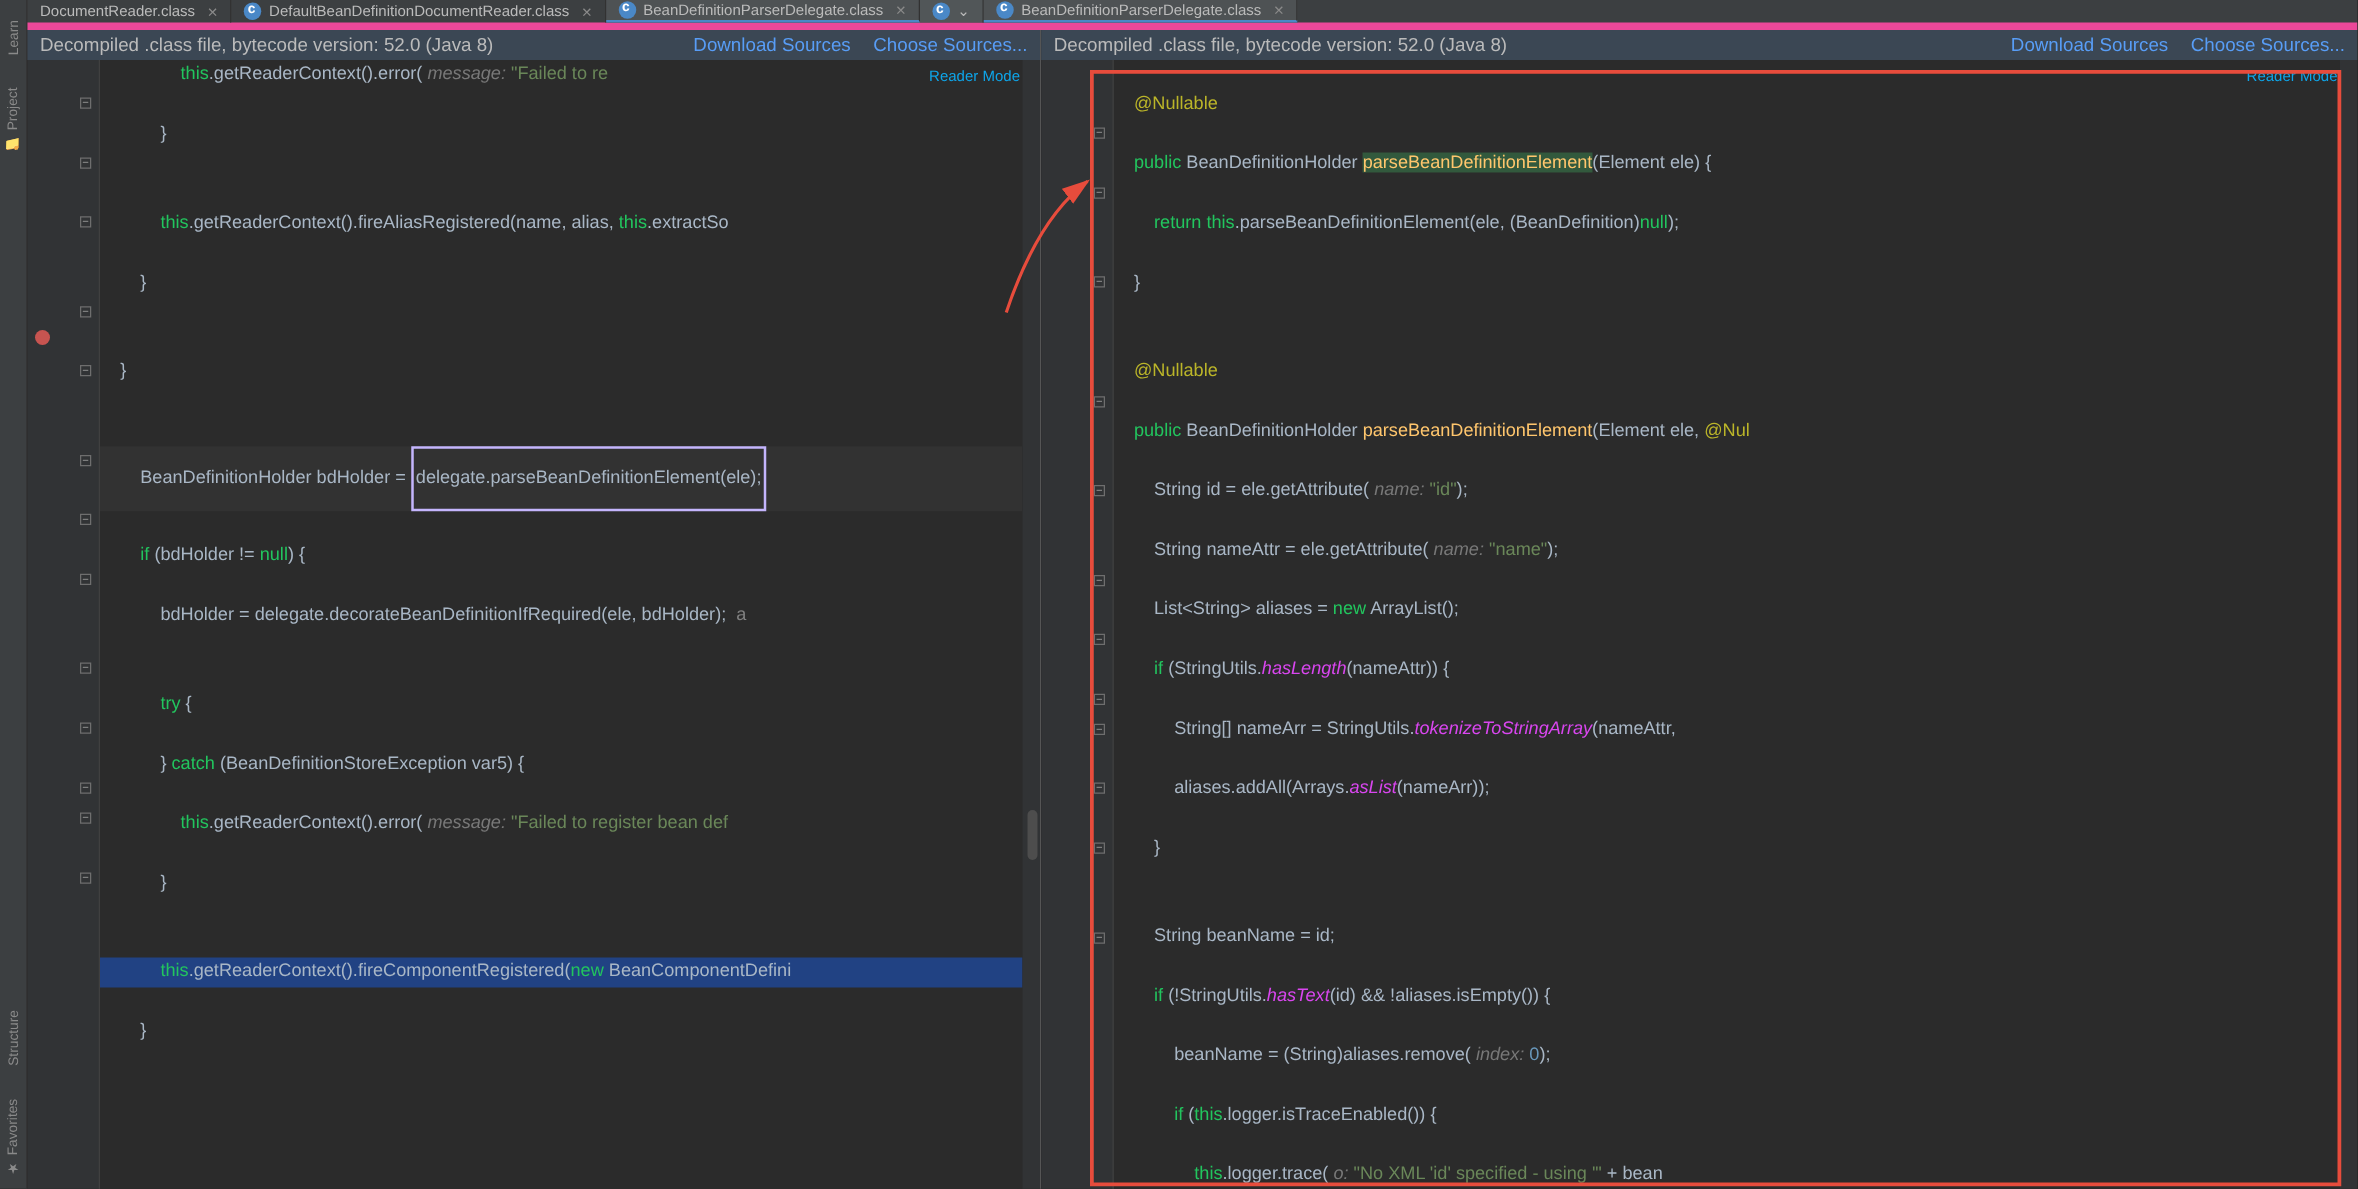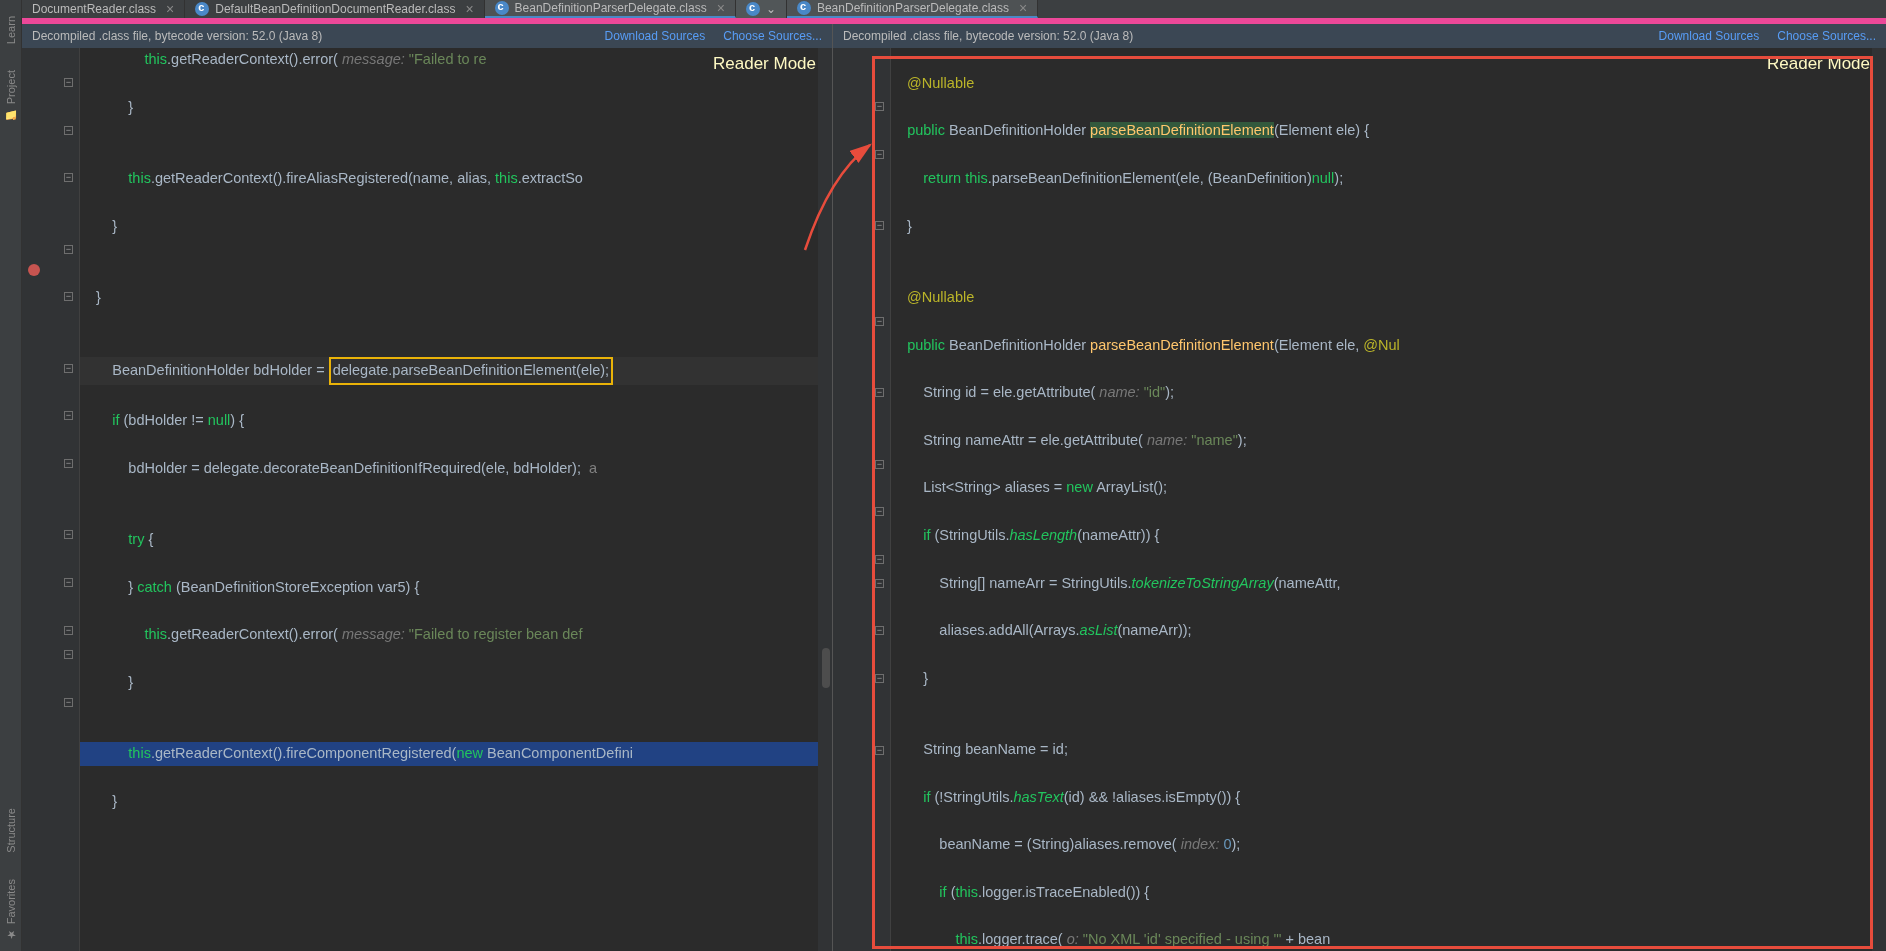--- a/index.html
+++ b/index.html
@@ -12,40 +12,40 @@
 .tab{display:flex;align-items:center;gap:6px;padding:0 10px;border-right:1px solid #323232;color:#bbb;font-size:12px;cursor:pointer;white-space:nowrap}
 .tab.active{background:#4e5254;border-bottom:2px solid #4a88c7}
 .more-tabs{background:#515658}
 .tab-icon{width:14px;height:14px;position:relative}
 .tab-icon::before{content:"";position:absolute;width:14px;height:14px;border-radius:50%;background:#4a88c7}
 .tab-icon::after{content:"c";position:absolute;left:3px;top:-1px;font-size:11px;color:#fff;font-weight:bold}
 .close-x{color:#8a8a8a;font-size:14px;margin-left:4px}
 .split{flex:1;display:flex}
 .pane{flex:1;display:flex;flex-direction:column;min-width:0;position:relative}
 .pane.left{flex:0 0 811px;border-right:1px solid #555}
-.info-bar{height:24px;background:#3b4754;display:flex;align-items:center;padding:0 10px;font-size:12px;color:#bbb}
+.info-bar{height:24px;background:#3b4754;display:flex;align-items:center;padding:0 10px;font-size:15px;color:#bbb}
 .info-bar .links{margin-left:auto;display:flex;gap:18px}
 .info-bar .link{color:#589df6;cursor:pointer}
-.reader-mode{position:absolute;top:30px;right:16px;color:#fef9c3;font-size:17px;z-index:5}
+.reader-mode{position:absolute;top:30px;right:16px;color:#0ea5e9;font-size:12px;z-index:5}
 .code-wrap{flex:1;display:flex;overflow:hidden;position:relative;background:#2b2b2b}
 .gutter{width:58px;background:#313335;border-right:1px solid #404040;position:relative;flex-shrink:0}
 .gutter-right{width:14px;background:#313335;flex-shrink:0}
 .code{flex:1;font-family:Consolas,'Courier New',monospace;font-size:14.5px;line-height:23.8px;white-space:pre;padding-top:0;overflow:hidden;position:relative}
 .k{color:#22c55e}
 .s{color:#6a8759}
 .c{color:#808080}
 .m{color:#ffc66d}
-.mi{color:#22c55e;font-style:italic}
+.mi{color:#d946ef;font-style:italic}
 .n{color:#6897bb}
 .p{color:#787878;font-style:italic}
 .a{color:#bbb529}
 .u{text-decoration-style:solid;text-underline-offset:2px}
 .hl-line{background:#323232}
 .hl-sel{background:#214283}
-.red-box{border:2px solid #eab308;display:inline-block;padding:0 2px}
+.red-box{border:2px solid #c4b5fd;display:inline-block;padding:12px 2px}
 .breakpoint{position:absolute;left:6px;width:12px;height:12px;border-radius:50%;background:#c75450}
 .fold{position:absolute;left:42px;width:9px;height:9px;border:1px solid #6e6e6e;color:#a0a0a0;font-size:9px;line-height:7px;text-align:center}
 .right-pane-border{position:absolute;top:56px;left:872px;right:13px;bottom:2px;border:3px solid #e74c3c;pointer-events:none;z-index:10}
 .arrow{position:absolute;top:135px;left:800px;z-index:11;pointer-events:none}
 .scroll-thumb{position:absolute;right:2px;width:8px;background:#4d4d4d;border-radius:4px}
 </style>
 </head>
 <body>
 
 <div class="left-tool-strip">

